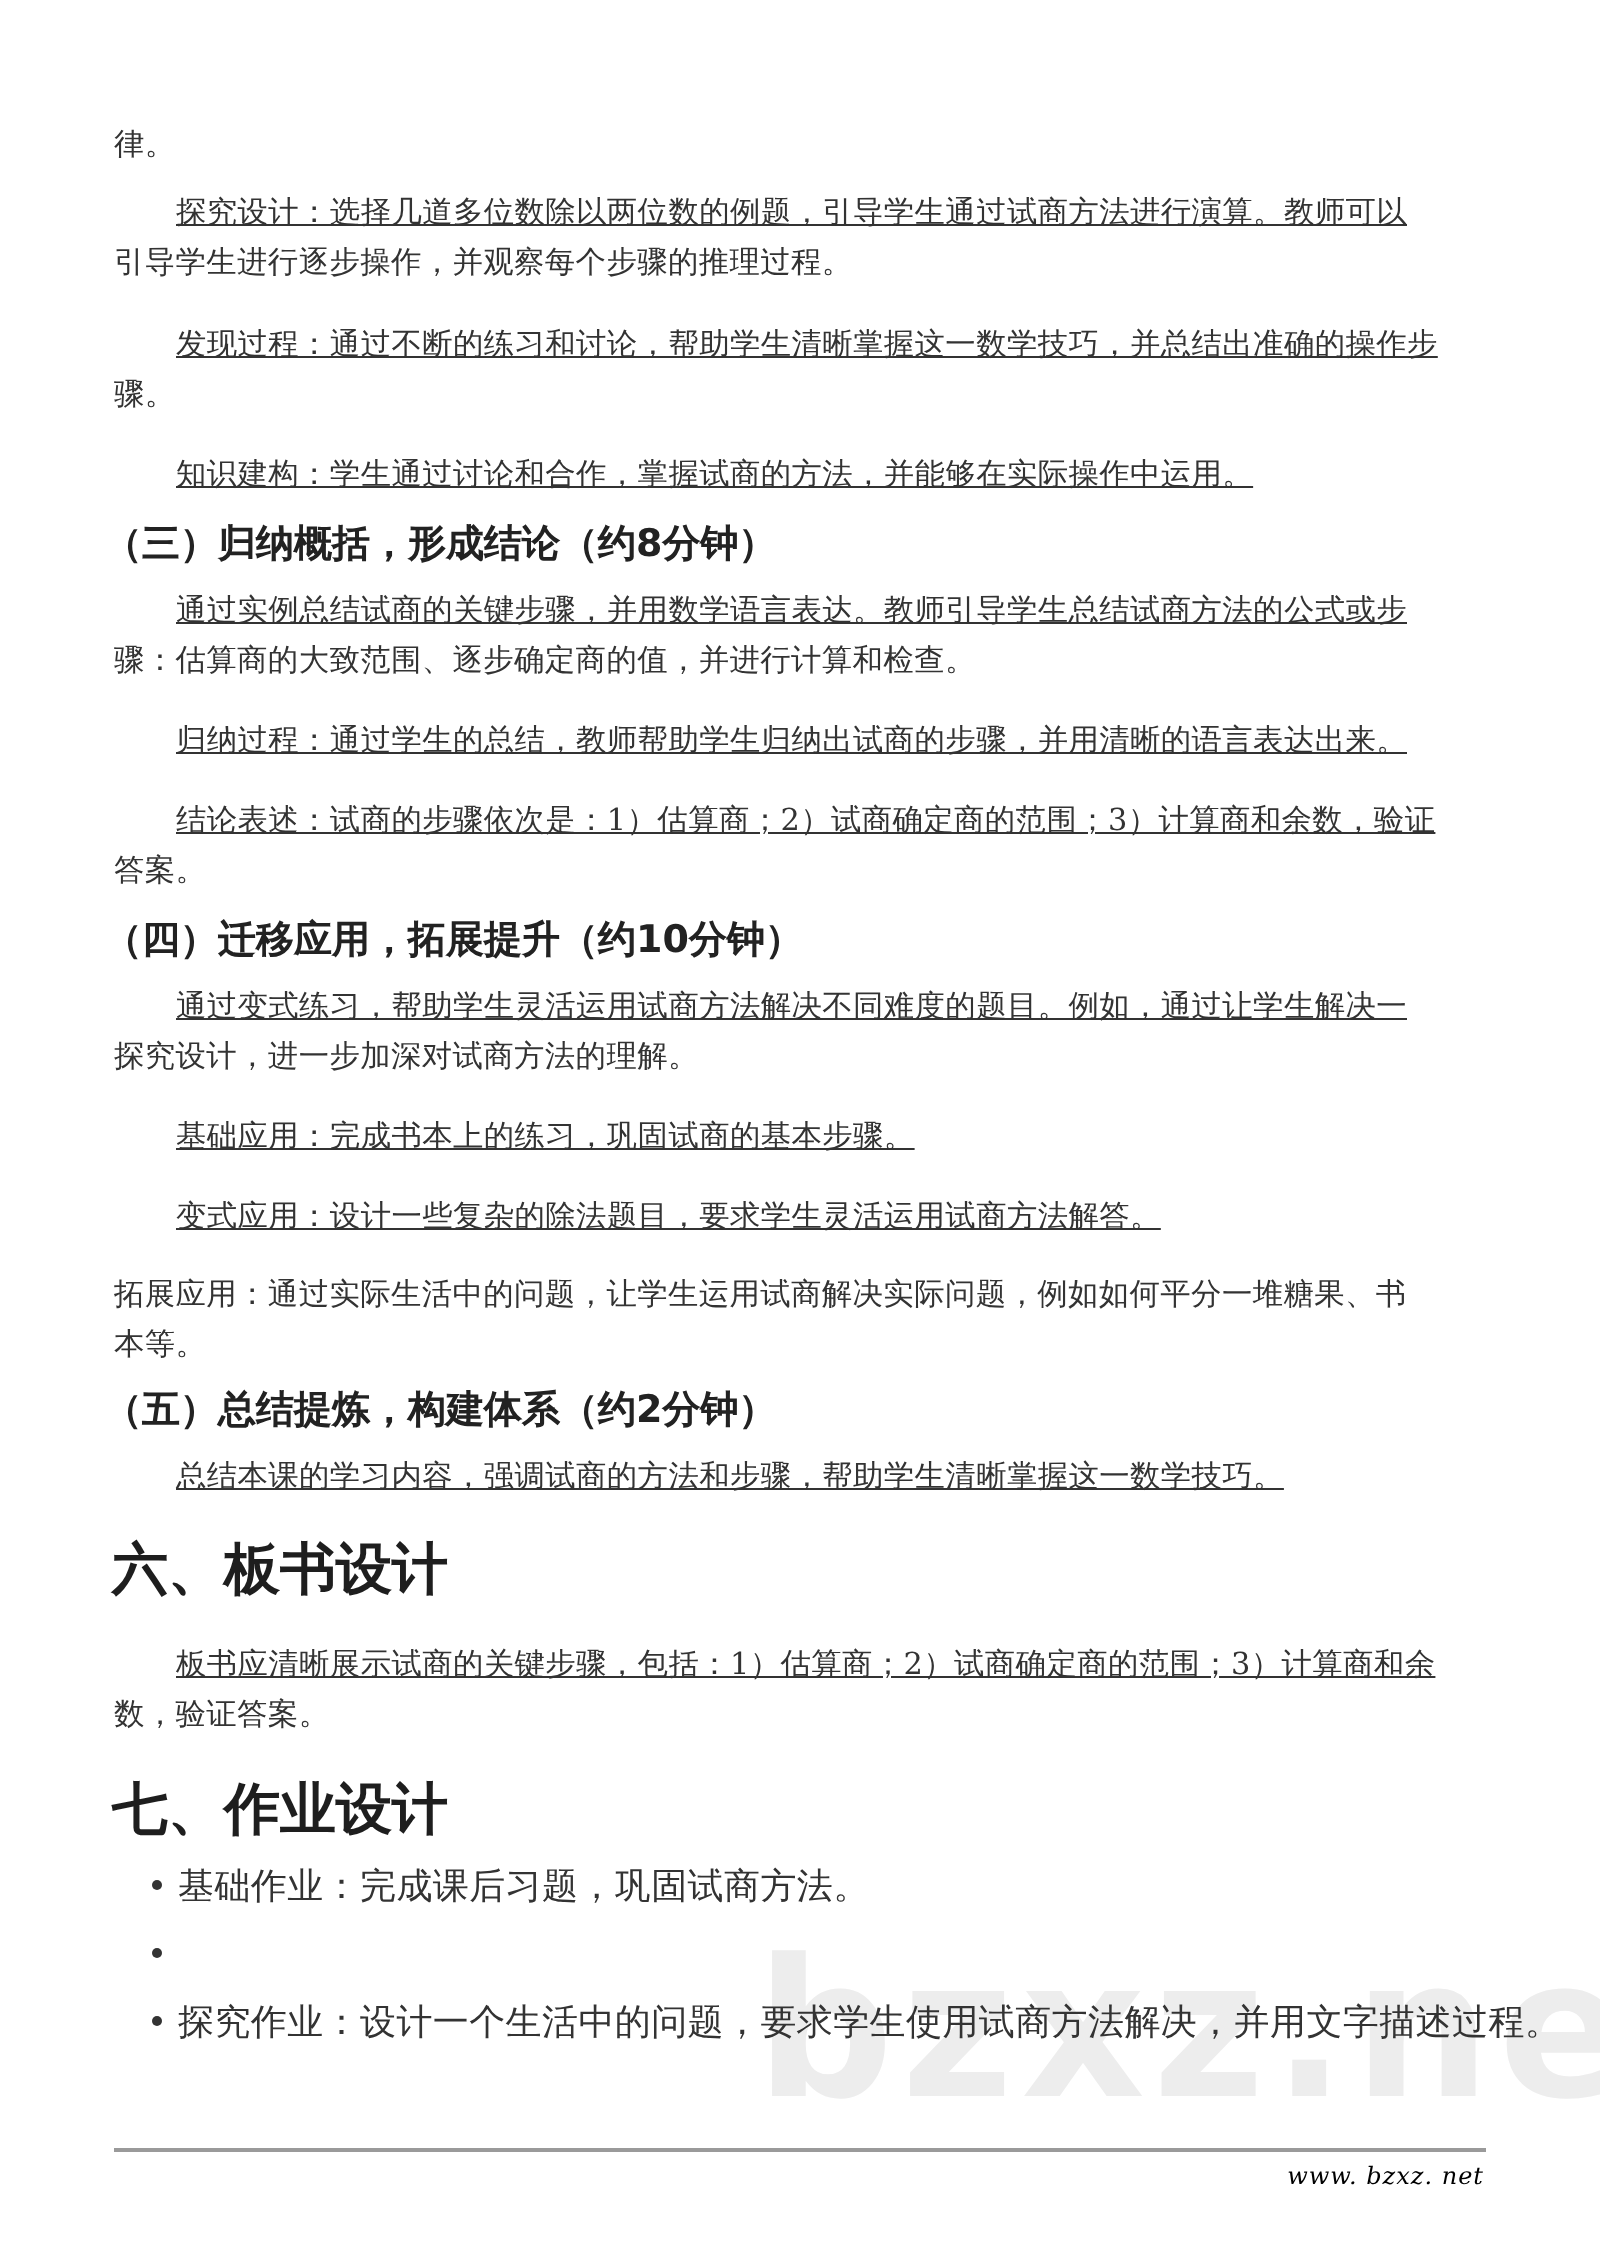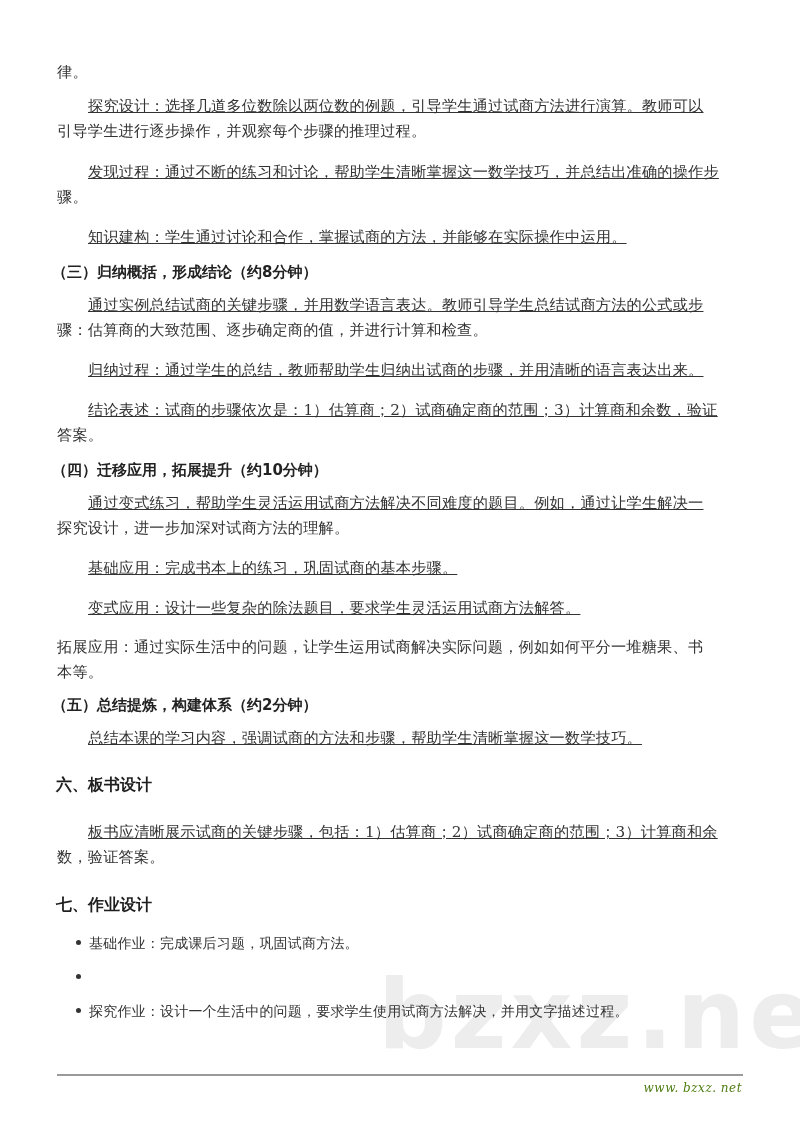--- a/index.html
+++ b/index.html
@@ -8,49 +8,49 @@
     font-family: "DejaVu Serif", "Liberation Serif", serif;
     color: #333333;
   }
   .line {
     position: absolute; left: 57px; width: 690px;
     font-size: 15.2px; line-height: 25px; white-space: nowrap;
     letter-spacing: 0.2px;
   }
   .indent { padding-left: 31px; box-sizing: border-box; text-decoration: underline; }
   .sub {
-    position: absolute; left: 52px; font-size: 15px; font-weight: bold;
+    position: absolute; left: 52px; font-size: 19px; font-weight: bold;
     color: #222222; white-space: nowrap; line-height: 22px;
     font-family: "DejaVu Sans", "Liberation Sans", sans-serif;
   }
   .h2 {
-    position: absolute; left: 56px; font-size: 16px; font-weight: bold;
+    position: absolute; left: 56px; font-size: 28px; font-weight: bold;
     color: #1e1e1e; white-space: nowrap; line-height: 28px;
     font-family: "DejaVu Sans", "Liberation Sans", sans-serif;
   }
   .bullet-row {
-    position: absolute; left: 76px; font-size: 14px; line-height: 25px;
+    position: absolute; left: 76px; font-size: 18px; line-height: 25px;
     white-space: nowrap; letter-spacing: 0.2px;
   }
   .bullet-dot {
     display: inline-block; width: 5px; height: 5px; border-radius: 50%;
     background: #333; margin-right: 8px; vertical-align: middle; position: relative; top: -2px;
   }
   .watermark {
     position: absolute; left: 378px; top: 960px; font-size: 96px; font-weight: bold;
     color: #ededed; font-family: "DejaVu Sans", "Liberation Sans", sans-serif;
     letter-spacing: 4px; z-index: 0; line-height: 110px; white-space: nowrap;
   }
   .content { position: relative; z-index: 1; }
   .footer-rule {
     position: absolute; left: 57px; width: 686px; top: 1074px; height: 2px; background: #9a9a9a;
   }
   .footer-url {
     position: absolute; right: 58px; top: 1081px; font-size: 12px; font-style: italic;
-    color: #4d7c0f; font-family: "DejaVu Serif", "Liberation Serif", serif; letter-spacing: 0.5px;
+    color: #000000; font-family: "DejaVu Serif", "Liberation Serif", serif; letter-spacing: 0.5px;
   }
 </style>
 </head>
 <body>
 
 <div class="watermark">bzxz.net</div>
 
 <div class="content">
 
   <div class="line" style="top:60px">律。</div>

